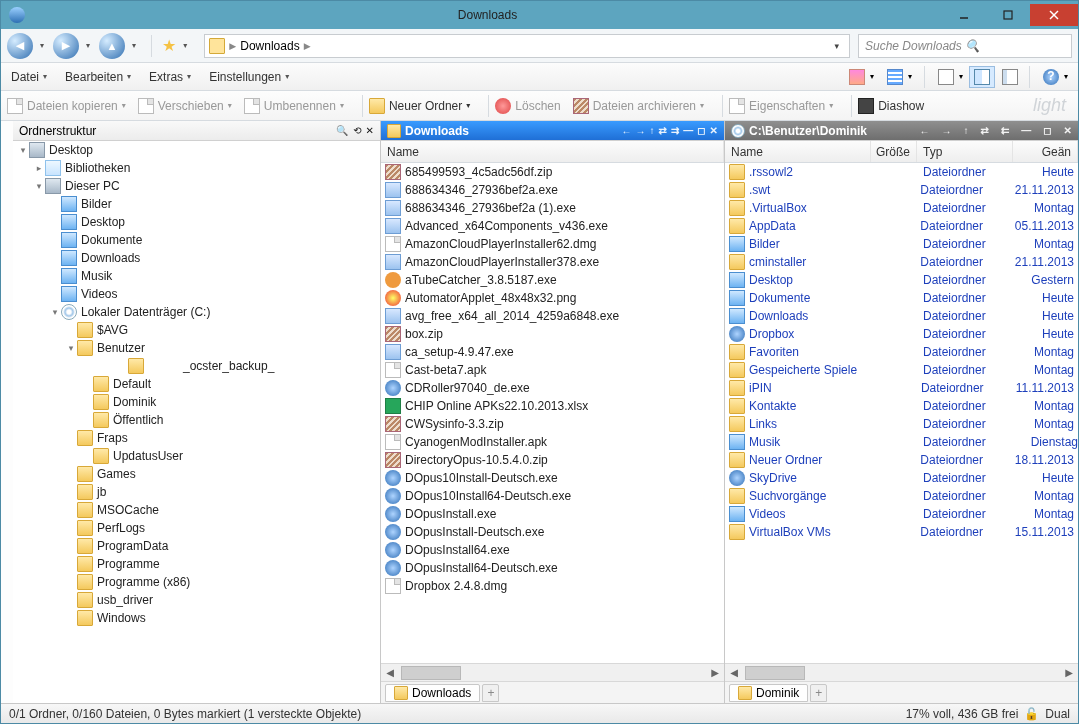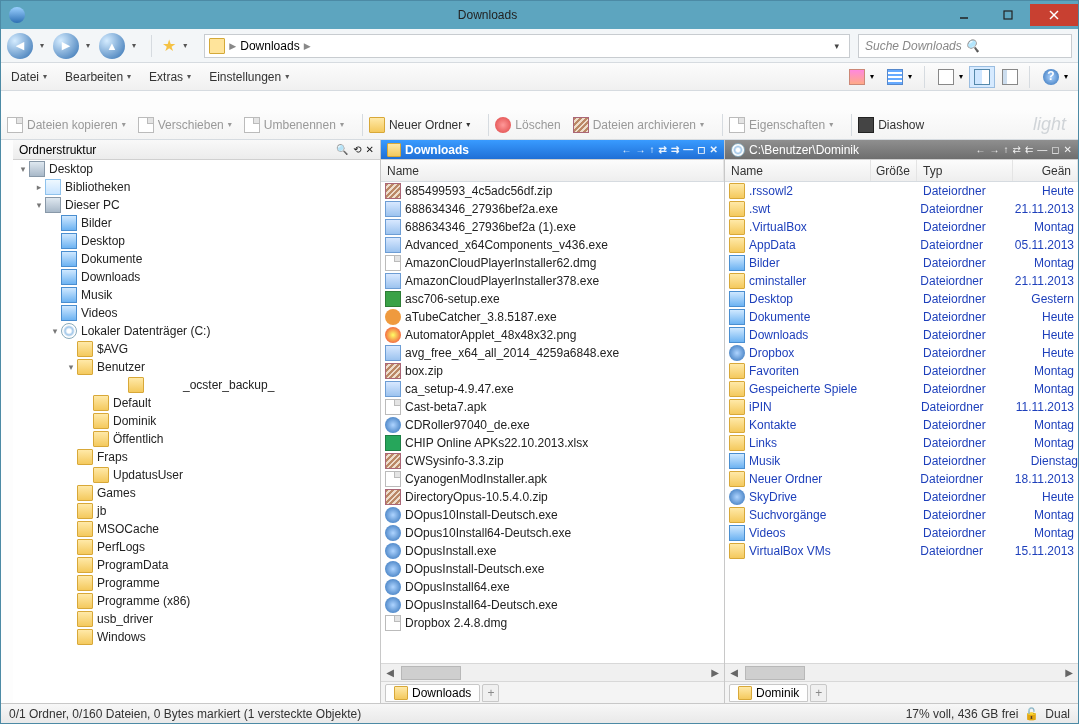--- a/index.html
+++ b/index.html
@@ -24,30 +24,30 @@
 .search { width:214px; height:24px; border:1px solid #c8ccd0; background:#fff; display:flex; align-items:center; padding:0 6px; color:#888;}
 .search span { flex:1; font-style:italic;}
 .search .sic{ color:#777; font-size:12px;}
 .menubar { height:28px; background:linear-gradient(#fcfcfc,#f0f0f0); border-bottom:1px solid #d6dbe0; display:flex; align-items:center; padding:0 6px;}
 .menuitem { padding:0 4px; display:flex; align-items:center; margin-right:10px; color:#333;}
 .menuitem .arr { font-size:8px; color:#555; margin-left:4px;}
 .menubar .spacer{flex:1;}
 .tglbtn { width:26px; height:22px; border:1px solid transparent; display:flex; align-items:center; justify-content:center; margin-left:2px;}
 .tglbtn.act { border:1px solid #9abde0; background:#d6eaff;}
 .ficon { width:16px; height:16px; }
-.actionbar { height:30px; background:linear-gradient(#fdfdfd,#f4f4f4); border-bottom:1px solid #d6dbe0; display:flex; align-items:center; padding:0 6px; color:#999;margin-top:19px;}
+.actionbar { height:30px; background:linear-gradient(#fdfdfd,#f4f4f4); border-bottom:1px solid #d6dbe0; display:flex; align-items:center; padding:0 6px; color:#999;}
 .abtn { display:flex; align-items:center; margin-right:12px;}
 .abtn .ic{ width:16px;height:16px; margin-right:4px; }
 .abtn .arr{ font-size:8px; margin-left:4px;}
 .lightw { margin-left:auto; font-style:italic; color:#d0d4d8; font-size:18px; padding-right:6px;}
 .main { flex:1; display:flex; overflow:hidden;margin-left:12px; }
 .panel { display:flex; flex-direction:column; overflow:hidden; }
 .pnhdr { height:20px; font-size:11px; display:flex; align-items:center; padding:0 6px; background:linear-gradient(#f9f9f9,#ececec); border-bottom:1px solid #d0d0d0;}
 .pnhdr.blue { background:linear-gradient(#399bff,#1f6fd6); color:#fff; font-weight:600;}
-.pnhdr.grey { background:linear-gradient(#8f8f8f,#6e6e6e); color:#fff; font-weight:400;}
+.pnhdr.grey { background:linear-gradient(#8f8f8f,#6e6e6e); color:#fff; font-weight:700;gap:8px;}
 .pnhdr .t { flex:1; display:flex; align-items:center; }
 .pnhdr .tool { margin-left:4px; font-size:10px; opacity:.9; cursor:default;}
 .colhdr { height:22px; background:linear-gradient(#fcfcfc,#eeeeee); border-bottom:1px solid #d6dbe0; display:flex; align-items:flex-end; color:#333; font-size:12px;}
 .colhdr .c { padding:0 6px; border-right:1px solid #e4e4e4; height:100%; display:flex; align-items:center;}
 .rows { flex:1; overflow:hidden; position:relative; background:#fff;}
 .row { height:18px; display:flex; align-items:center; padding-left:4px; color:#222; white-space:nowrap;}
 .row .ic { width:16px;height:16px;margin-right:4px; flex-shrink:0;}
 .blue a, .linkc { color:#1d3fbb; }
 .tree { overflow:hidden; background:#fff;}
 .trow { height:18px; display:flex; align-items:center; color:#222; white-space:nowrap;}
@@ -407,24 +407,20 @@
           </div>
           <div class="row">
             <span class="ic file"></span>
             <span>AmazonCloudPlayerInstaller62.dmg</span>
           </div>
           <div class="row">
             <span class="ic exe"></span>
             <span>AmazonCloudPlayerInstaller378.exe</span>
           </div>
           <div class="row">
-            <span class="ic green"></span>
-            <span>asc706-setup.exe</span>
-          </div>
-          <div class="row">
             <span class="ic orange"></span>
             <span>aTubeCatcher_3.8.5187.exe</span>
           </div>
           <div class="row">
             <span class="ic red"></span>
             <span>AutomatorApplet_48x48x32.png</span>
           </div>
           <div class="row">
             <span class="ic exe"></span>
             <span>avg_free_x64_all_2014_4259a6848.exe</span>

